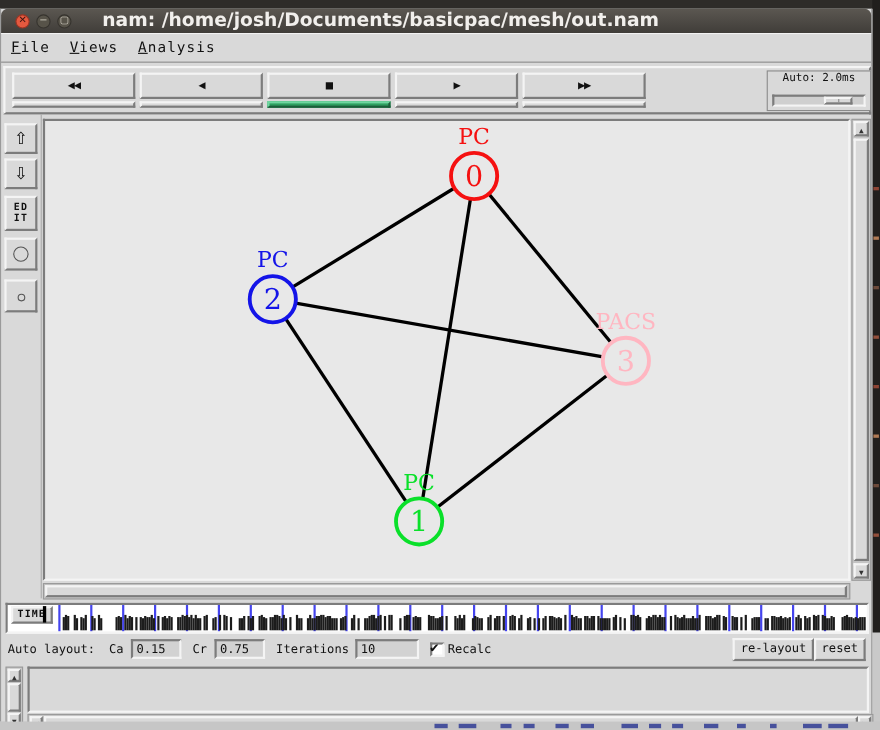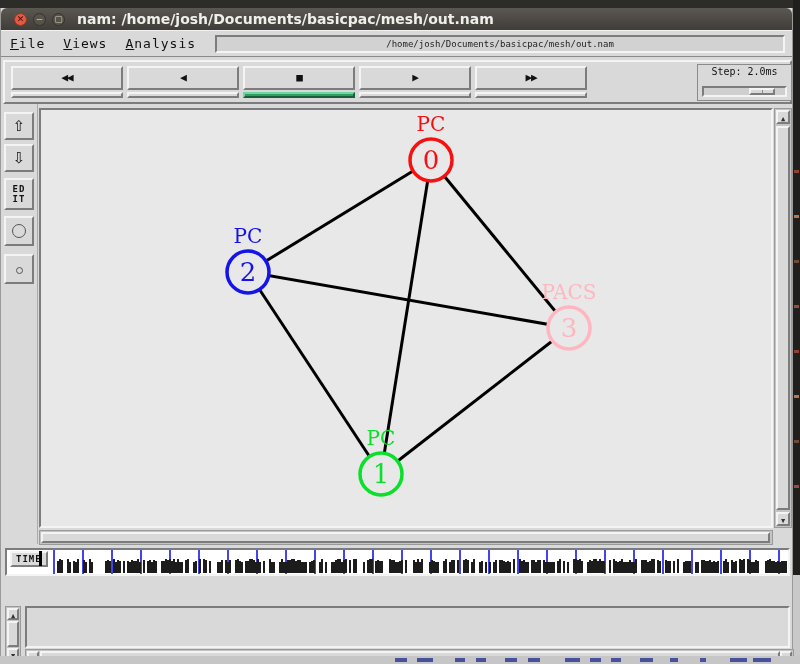--- a/index.html
+++ b/index.html
@@ -17,21 +17,21 @@
 
   
   #titlebar { position:absolute; left:0; top:0; width:100%; height:22px;
     background:linear-gradient(#5b5751,#403d39); border-radius:6px 6px 0 0;
     display:flex; align-items:center; }
   .winbtn { width:13px; height:13px; border-radius:50%; margin-left:6px; position:relative; flex:0 0 auto; }
   #btn-close { background:#e4593f; border:1px solid #9c3423; margin-left:13px; }
   #btn-min, #btn-max { background:#575349; border:1px solid #36332e; }
   .winbtn span { position:absolute; left:0; top:-1px; width:100%; text-align:center; font-size:9px; color:#3a1510; line-height:13px; font-family:"DejaVu Sans",sans-serif; }
   #btn-min span, #btn-max span { color:#cfcabf; }
-  #title-text { color:#f1efec; font-family:"DejaVu Sans",sans-serif; font-weight:bold; font-size:14px; margin-left:12px; white-space:nowrap; }
+  #title-text { color:#f1efec; font-family:"DejaVu Sans",sans-serif; font-weight:bold; font-size:17px; margin-left:28px; white-space:nowrap; }
 
   
   #menubar { position:absolute; left:0; top:22px; width:100%; height:27px; border-top:1px solid #f2f2f2; border-bottom:1px solid #8a8a8a; display:flex; align-items:center; font-size:13px; }
   .menu-item { padding:2px 9px; letter-spacing:1px; cursor:default; }
   .menu-item u { text-decoration:underline; }
   #path-display { flex:1; margin:0 7px 0 10px; height:18px; background:#d2d2d2; font-size:9px; text-align:center; line-height:14px; color:#222; overflow:hidden; white-space:nowrap; }
 
   
   #playbar { position:absolute; left:2px; top:52px; width:789px; height:44px; }
   .pb-cell { position:absolute; top:4px; width:112px; }
@@ -125,21 +125,20 @@
     <div class="winbtn" id="btn-max">
         <span>▢</span>
       </div>
     <div id="title-text">nam: /home/josh/Documents/basicpac/mesh/out.nam</div>
   </div>
 
   <div id="menubar">
     <div class="menu-item"><u>F</u>ile</div>
     <div class="menu-item"><u>V</u>iews</div>
     <div class="menu-item"><u>A</u>nalysis</div>
-    <div id="path-display" class="sunken">/home/josh/Documents/basicpac/mesh/out.nam</div>
   </div>
 
   <div id="playbar" class="raised">
     <div class="pb-cell" style="left:6px">
       <div class="pb-btn raised">◀◀</div>
       <div class="pb-ind raised"></div>
     </div>
     <div class="pb-cell" style="left:122px">
       <div class="pb-btn raised">◀</div>
       <div class="pb-ind raised"></div>
@@ -150,21 +149,21 @@
     </div>
     <div class="pb-cell" style="left:354px">
       <div class="pb-btn raised">▶</div>
       <div class="pb-ind raised"></div>
     </div>
     <div class="pb-cell" style="left:470px">
       <div class="pb-btn raised">▶▶</div>
       <div class="pb-ind raised"></div>
     </div>
     <div id="step-box">
-      <div id="step-label">Step: 2.0ms</div>
+      <div id="step-label">Auto: 2.0ms</div>
       <div id="step-trough" class="sunken">
         <div id="step-handle" class="raised"></div>
       </div>
     </div>
   </div>
 
   <div id="tools-col">
     <div class="tool-btn raised" style="top:8px;height:28px">
       <div class="glyph">⇧</div>
     </div>
@@ -498,20 +497,35 @@
         <div class="tl-tick" style="left: 766px; height: 12px;"></div>
         <div class="tl-tick" style="left: 768px; height: 11px;"></div>
         <div class="tl-tick" style="left: 770px; height: 12px;"></div>
         <div class="tl-tick" style="left: 772px; height: 11px;"></div>
         <div class="tl-tick" style="left: 774px; height: 12px;"></div>
         <div class="tl-tick" style="left: 776px; height: 12px;"></div>
         <div class="tl-tick" style="left: 778px; height: 12px;"></div>
       </div>
   </div>
 
+  <div id="autolayout">
+    <span class="lbl" style="left:0">Auto layout:</span>
+    <span class="lbl" style="left:92px">Ca</span>
+    <input class="al-field" style="left: 112px; width: 46px;" value="0.15">
+    <span class="lbl" style="left:168px">Cr</span>
+    <input class="al-field" style="left: 188px; width: 46px;" value="0.75">
+    <span class="lbl" style="left:244px">Iterations</span>
+    <input class="al-field" style="width: 58px; left: 316px;" value="10">
+    <span id="recalc-box" class="sunken" style="left:384px">
+      <span id="recalc-check">✔</span>
+    </span>
+    <span class="lbl" style="left:400px">Recalc</span>
+    <div class="al-btn raised" id="relayout-btn">re-layout</div>
+    <div class="al-btn raised" id="reset-btn">reset</div>
+  </div>
 
   <div id="bot-vscroll">
     <div class="sb-arrow raised up">▲</div>
     <div class="sb-thumb raised"></div>
     <div class="sb-arrow raised down">▼</div>
   </div>
   <div id="annotation-list" class="sunken"></div>
   <div id="hscroll2">
     <div class="sb-arrow raised left">◀</div>
     <div class="sb-thumb raised"></div>

